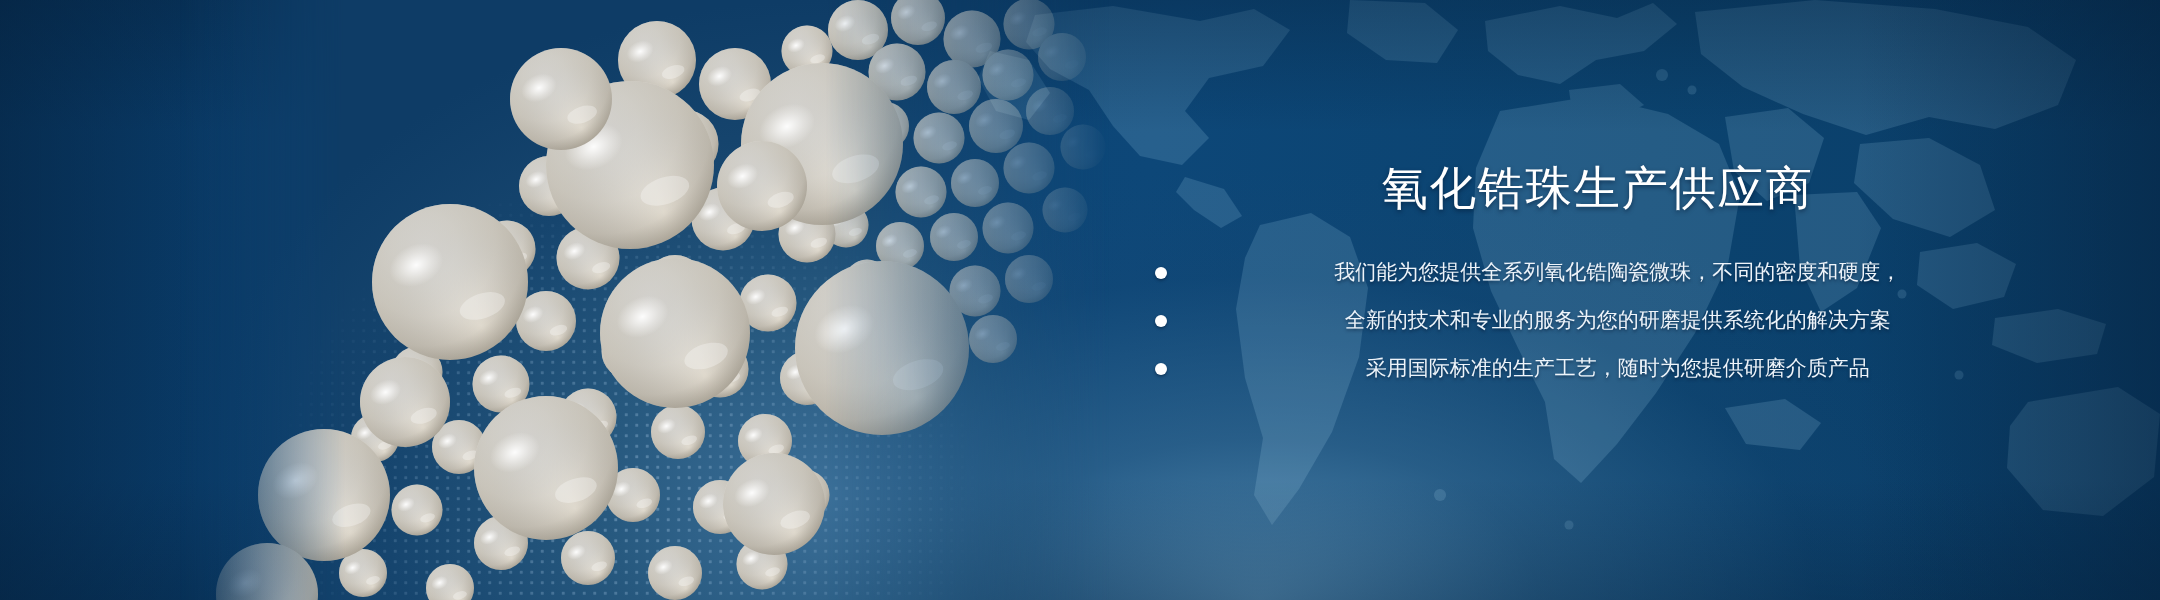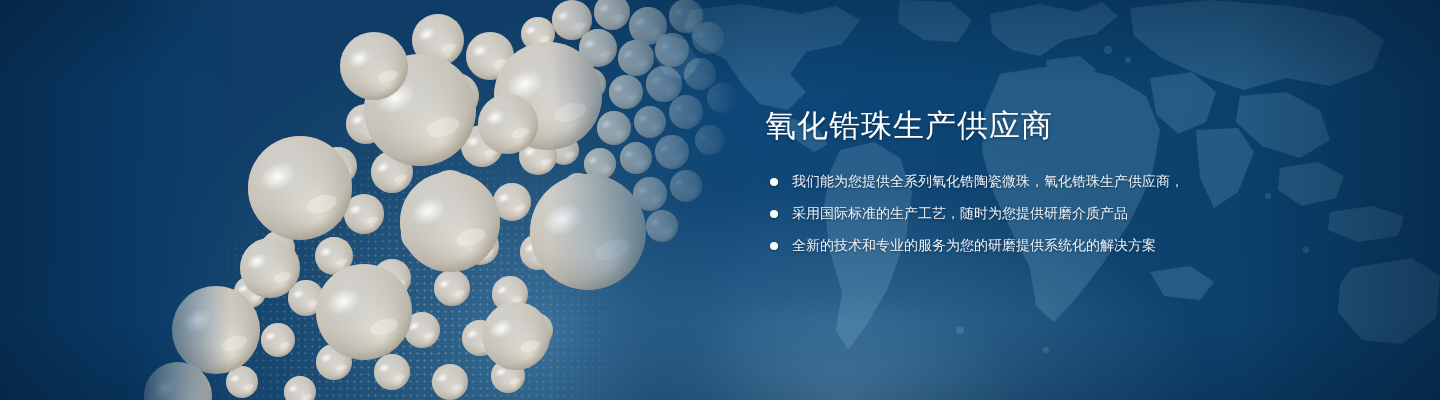--- a/index.html
+++ b/index.html
@@ -94,20 +94,21 @@
     opacity: 0.85;
   }
   .beads { position: absolute; inset: 0; }
 
   
   .copy {
     position: absolute;
     left: 765px;
     top: 106px;
     width: 600px;
+    text-align: center;
   }
   .headline {
     margin: 0;
     font-size: 31px;
     line-height: 40px;
     font-weight: 400;
     letter-spacing: 1px;
     color: #ffffff;
     text-shadow: 0 1px 3px rgba(0,20,45,0.55);
     white-space: nowrap;
@@ -316,29 +317,29 @@
   </div>
 
   <div class="copy">
 
     <h1 class="headline">氧化锆珠生产供应商</h1>
 
     <ul class="bullets">
 
       <li class="bullet">
         <span class="bullet-dot"></span>
-        <span class="bullet-line">我们能为您提供全系列氧化锆陶瓷微珠，氧化锆珠生产供应商，</span>
+        <span class="bullet-line">我们能为您提供全系列氧化锆陶瓷微珠，不同的密度和硬度，</span>
+      </li>
+
+      <li class="bullet">
+        <span class="bullet-dot"></span>
+        <span class="bullet-line">全新的技术和专业的服务为您的研磨提供系统化的解决方案</span>
       </li>
 
       <li class="bullet">
         <span class="bullet-dot"></span>
         <span class="bullet-line">采用国际标准的生产工艺，随时为您提供研磨介质产品</span>
       </li>
 
-      <li class="bullet">
-        <span class="bullet-dot"></span>
-        <span class="bullet-line">全新的技术和专业的服务为您的研磨提供系统化的解决方案</span>
-      </li>
-
     </ul>
   </div>
 
 </div>
 
 </body></html>

